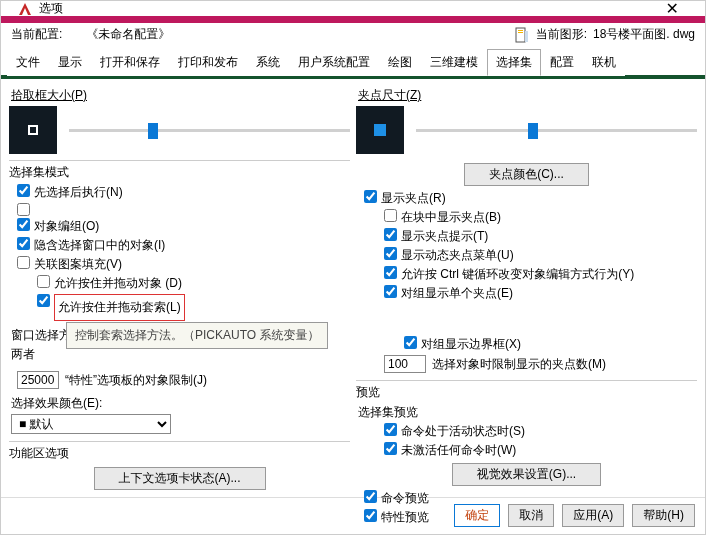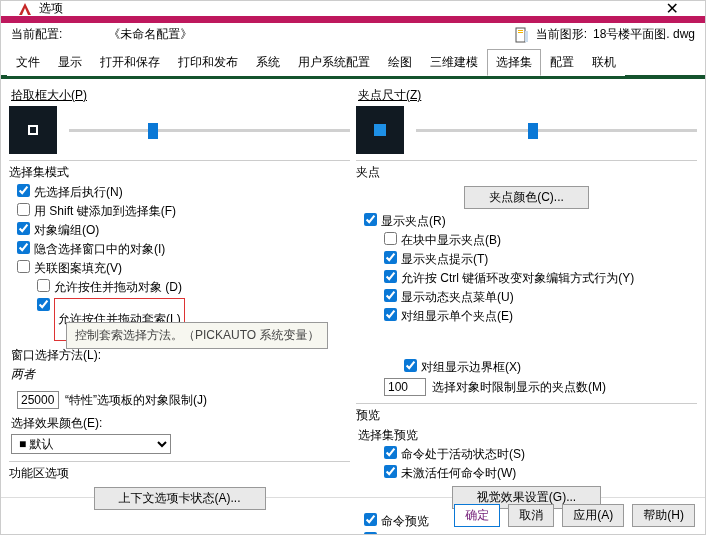--- a/index.html
+++ b/index.html
@@ -87,32 +87,32 @@
     margin-bottom: 2px;
   }
   .chk-row {
     display: flex; gap: 4px; padding: 1px 0 1px 8px;
   }
   .chk-row.ind1 { padding-left: 28px; }
   .chk-row.ind2 { padding-left: 48px; margin-top: 32px; }
   input[type="checkbox"] {
     width: 13px; height: 13px; accent-color: #0a78d6; margin:0;
   }
-  .hi { border: 1px solid #d33; padding: 12px 3px; }
+  .hi { border: 1px solid #d33; padding: 4px 3px; }
   .tooltip {
     position: absolute;
     left: 66px; top: 322px;
     background: #f7f7f0;
     border: 1px solid #999;
     padding: 4px 8px;
     font-size: 12px;
     color: #444;
     z-index: 10;
   }
-  .truncated { color:#000;font-style:italic; }
+  .truncated { color:#000; }
   .btn {
     border: 1px solid #999;
     background: #e9e9e9;
     padding: 2px 10px;
     font-size: 12px;
     cursor: pointer;
     display:inline-block;
   }
   .btn.wide { padding: 2px 24px; }
   select, input[type="text"] {
@@ -123,42 +123,42 @@
   }
   select.color-sel {
     width: 160px;
   }
   .numbox { width:42px; }
   .footer {
     display:flex; justify-content:flex-end; gap:8px;
     padding: 6px 10px 10px 0;
     border-top: 1px solid #ddd;
   }
-  .btn.primary { border-color:#0a78d6; background:#fff; color:#701a75; }
+  .btn.primary { border-color:#0a78d6; background:#fff; color:#c2410c; }
   .center-row { display:flex; justify-content:center; padding:3px 0;text-align:right;}
   .row-inline { display:flex; align-items:center; gap:6px; padding:1px 0 1px 28px;}
 </style>
 </head>
 <body>
 
 <div class="titlebar">
   <div style="display:flex;align-items:center;">
     <span class="appicon">
       <svg viewBox="0 0 16 16">
           <polygon points="2,14 8,2 14,14 11,14 8,7 5,14" fill="#c62828"></polygon>
         </svg>
     </span>
     <span>选项</span>
   </div>
   <span class="close">✕</span>
 </div>
 
 <div class="info-row">
   <span>当前配置:</span>
-  <span style="margin-left:40px">《未命名配置》</span>
+  <span style="margin-left:18px">《未命名配置》</span>
   <span class="gap"></span>
   <span class="doc-icon">
     <svg viewBox="0 0 16 16">
         <rect x="2" y="1" width="9" height="14" fill="#fff" stroke="#555"></rect>
         <rect x="4" y="3" width="5" height="1" fill="#f5b400"></rect>
         <rect x="4" y="5" width="5" height="1" fill="#f5b400"></rect>
         <rect x="11" y="4" width="3" height="11" fill="#cde"></rect>
       </svg>
   </span>
   <span>当前图形:</span>
@@ -194,21 +194,20 @@
     </div>
 
     <div class="group">
       <div class="group-title">选择集模式</div>
       <label class="chk-row">
           <input type="checkbox" checked="" style="">
           <span>先选择后执行(N)</span>
         </label>
       <label class="chk-row">
           <input type="checkbox" style="">
-          <span>用 Shift 键添加到选择集(F)</span>
         </label>
       <label class="chk-row">
           <input type="checkbox" checked="" style="">
           <span>对象编组(O)</span>
         </label>
       <label class="chk-row">
           <input type="checkbox" checked="" style="">
           <span>隐含选择窗口中的对象(I)</span>
         </label>
       <label class="chk-row">
@@ -256,43 +255,42 @@
       <div class="swatch">
           <div class="sq-fill"></div>
         </div>
       <div class="slider">
         <div class="track"></div>
           <div class="thumb" style="left:40%"></div>
       </div>
     </div>
 
     <div class="group">
-      <div class="group-title">夹点</div>
       <div class="center-row">
         <span class="btn wide">夹点颜色(C)...</span>
       </div>
       <label class="chk-row">
           <input type="checkbox" checked="" style="">
           <span>显示夹点(R)</span>
         </label>
       <label class="chk-row ind1">
           <input type="checkbox" style="">
           <span>在块中显示夹点(B)</span>
         </label>
       <label class="chk-row ind1">
           <input type="checkbox" checked="" style="">
           <span>显示夹点提示(T)</span>
         </label>
       <label class="chk-row ind1">
           <input type="checkbox" checked="" style="">
+          <span>显示动态夹点菜单(U)</span>
+        </label>
+      <label class="chk-row ind1">
+          <input type="checkbox" checked="" style="">
           <span>允许按 Ctrl 键循环改变对象编辑方式行为(Y)</span>
-        </label>
-      <label class="chk-row ind1">
-          <input type="checkbox" checked="" style="">
-          <span>显示动态夹点菜单(U)</span>
         </label>
       <label class="chk-row ind1">
           <input type="checkbox" checked="" style="">
           <span>对组显示单个夹点(E)</span>
         </label>
       <label class="chk-row ind2">
           <input type="checkbox" checked="" style="">
           <span>对组显示边界框(X)</span>
         </label>
       <div class="row-inline">

